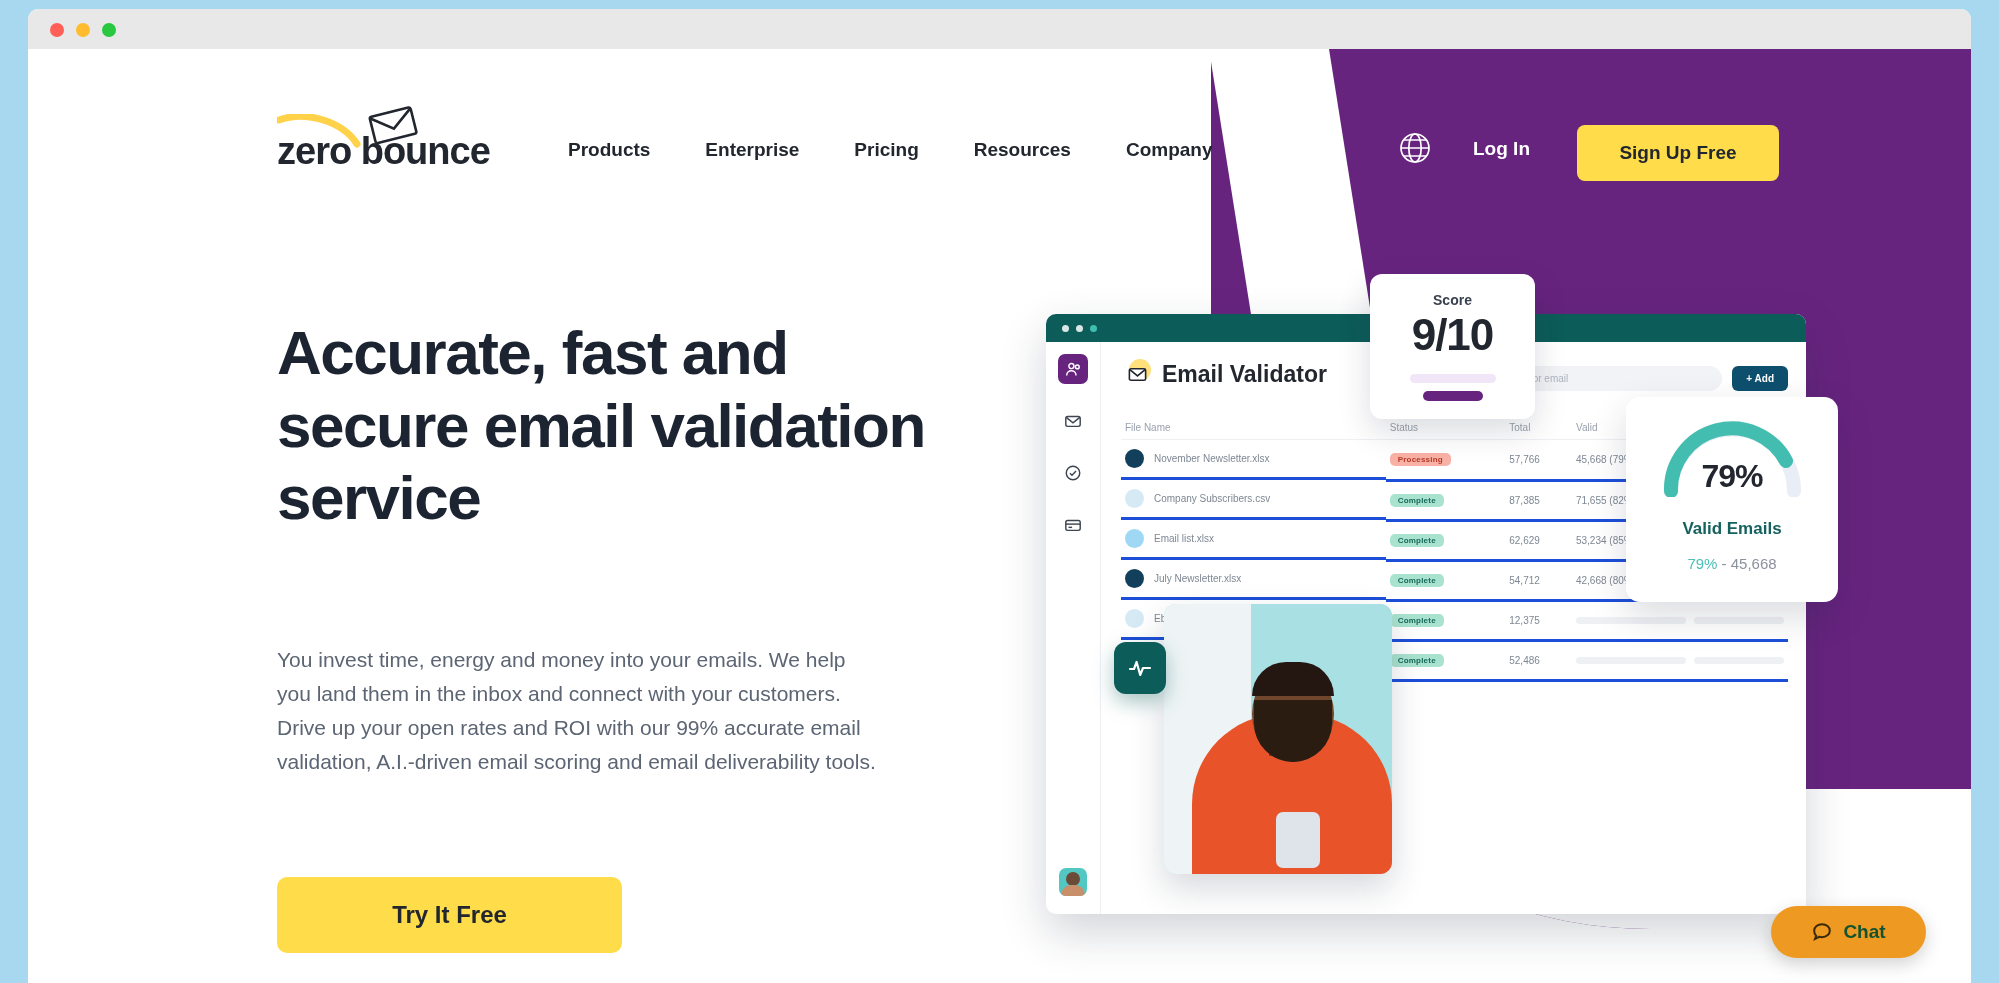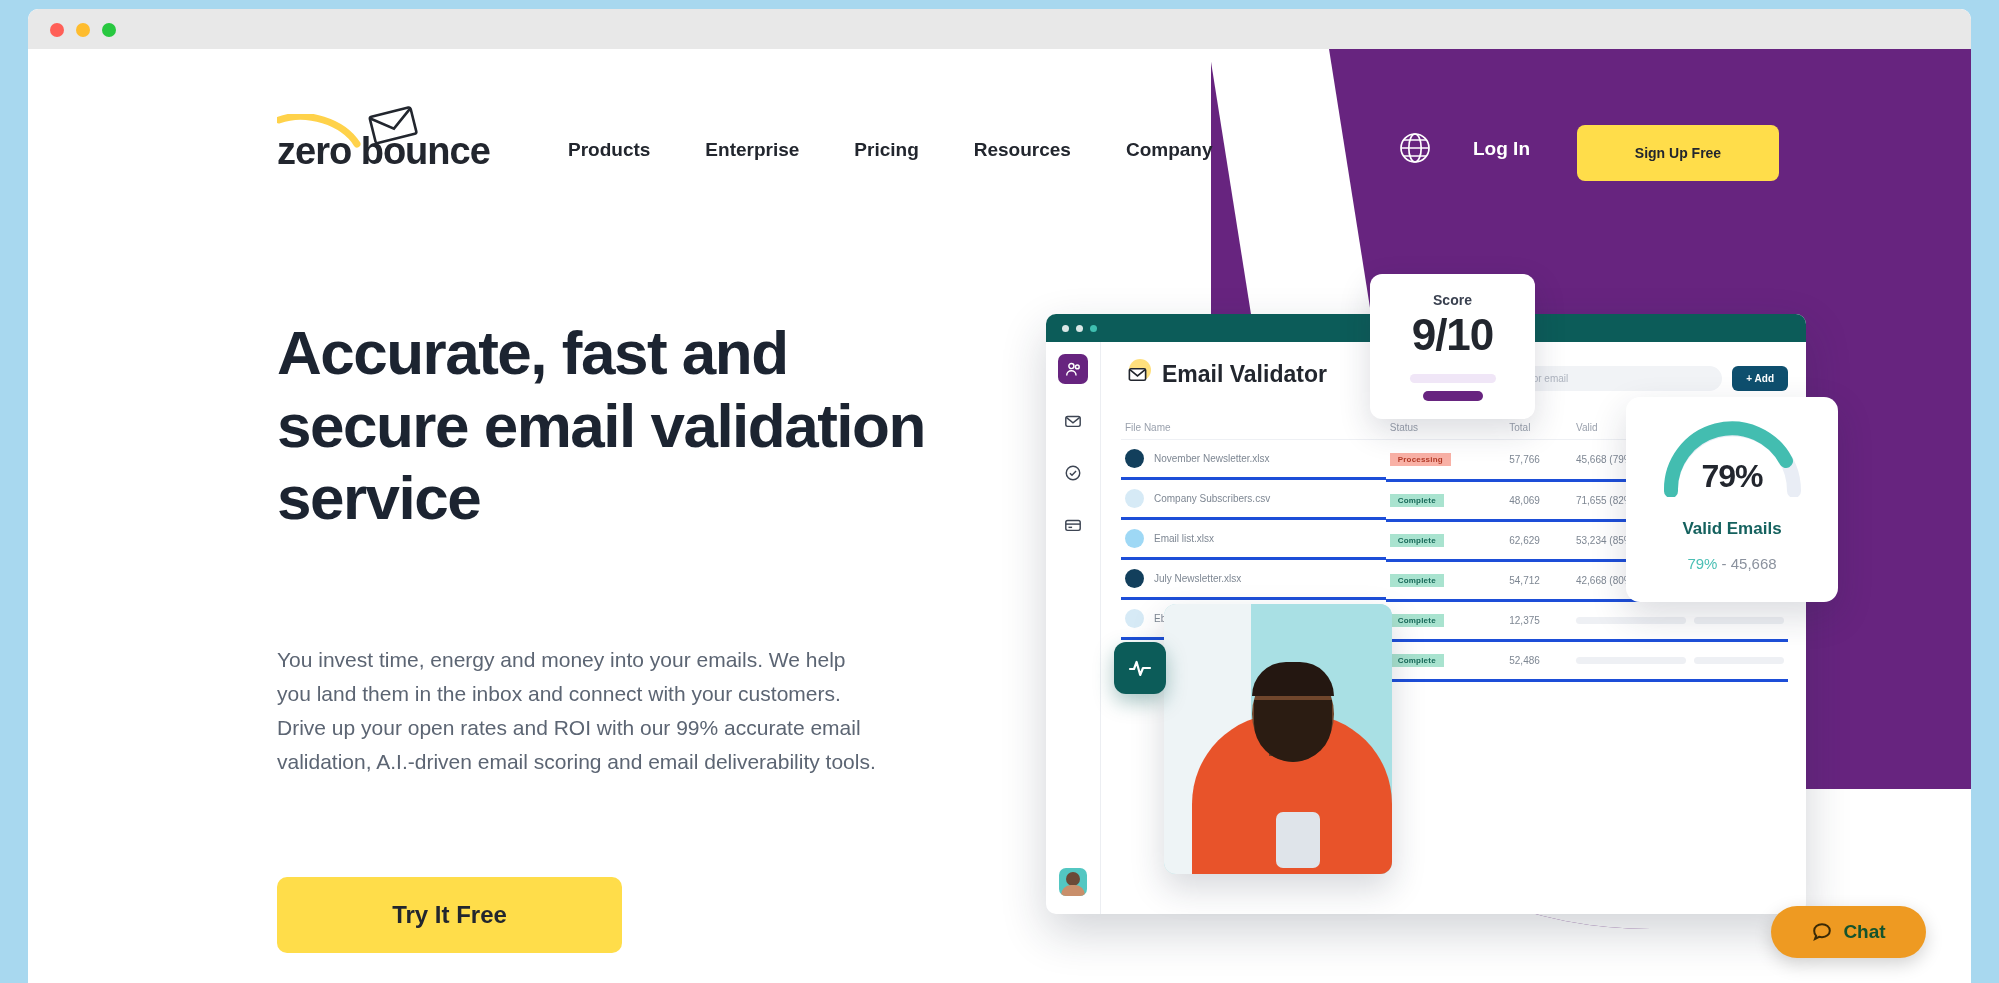--- a/index.html
+++ b/index.html
@@ -58,21 +58,21 @@
 
   .globe { position:absolute; left:1370px; top:82px; width:34px; height:34px; }
   .login {
     position:absolute; left:1445px; top:89px;
     color:#ffffff; font-size:19px; font-weight:bold; text-decoration:none;
   }
   .signup {
     position:absolute; left:1549px; top:76px; width:202px; height:56px;
     background:#ffdd4a; border:none; border-radius:8px;
     font-family:"Liberation Sans", sans-serif;
-    font-size:14px; font-weight:bold; color:#22262e; cursor:pointer;
+    font-size:19px; font-weight:bold; color:#22262e; cursor:pointer;
   }
 
   
   .hero-h1 {
     position:absolute; left:249px; top:268px; width:660px;
     font-size:62px; line-height:1.17; font-weight:bold;
     color:#1c2431; letter-spacing:-1.5px;
   }
   .hero-p {
     position:absolute; left:249px; top:594px; width:600px;
@@ -147,21 +147,21 @@
     text-align:left; font-size:10px; font-weight:normal; color:#9aa1ad;
     padding:6px 4px; border-bottom:1px solid #eef0f4; white-space:nowrap;
   }
   table.files td {
     font-size:10px; color:#7e8793; padding:9px 4px;
     border-bottom:3px solid #1d4ed8; white-space:nowrap;
   }
   td.fname { display:flex; align-items:center; gap:10px; color:#8b929e; }
   .fdot { width:19px; height:19px; border-radius:50%; flex:none; }
   .pill {
-    display:inline-block; padding:2px 8px; border-radius:0;
+    display:inline-block; padding:2px 8px; border-radius:5px;
     font-size:8px; font-weight:bold; letter-spacing:.2px;
   }
   .pill.processing { background:#f9b1a6; color:#b33b28; }
   .pill.complete  { background:#a9e3cf; color:#17695a; }
   .skel { height:7px; border-radius:4px; background:#eef0f4; }
 
   
   .score-card {
     position:absolute; left:324px; top:0; width:165px; height:145px;
     background:#fff; border-radius:12px; z-index:30;
@@ -384,21 +384,21 @@
                     <td>57,766</td>
                     <td>45,668 (79%)</td>
                     <td>3,594 (6%)</td>
                   </tr>
                   <tr>
                     <td class="fname">
                       <span class="fdot" style="background: rgb(214, 234, 246);"></span>
                       <span>Company Subscribers.csv</span>
                     </td>
                     <td><span class="pill complete">Complete</span></td>
-                    <td>48,069</td>
+                    <td>87,385</td>
                     <td>71,655 (82%)</td>
                     <td>4,842 (6%)</td>
                   </tr>
                   <tr>
                     <td class="fname">
                       <span class="fdot" style="background: rgb(158, 216, 245);"></span>
                       <span>Email list.xlsx</span>
                     </td>
                     <td><span class="pill complete">Complete</span></td>
                     <td>62,629</td>

